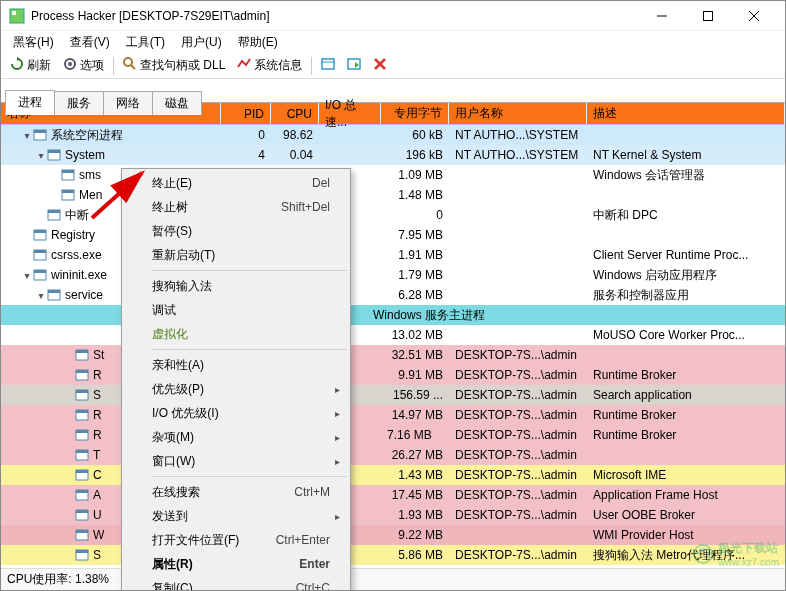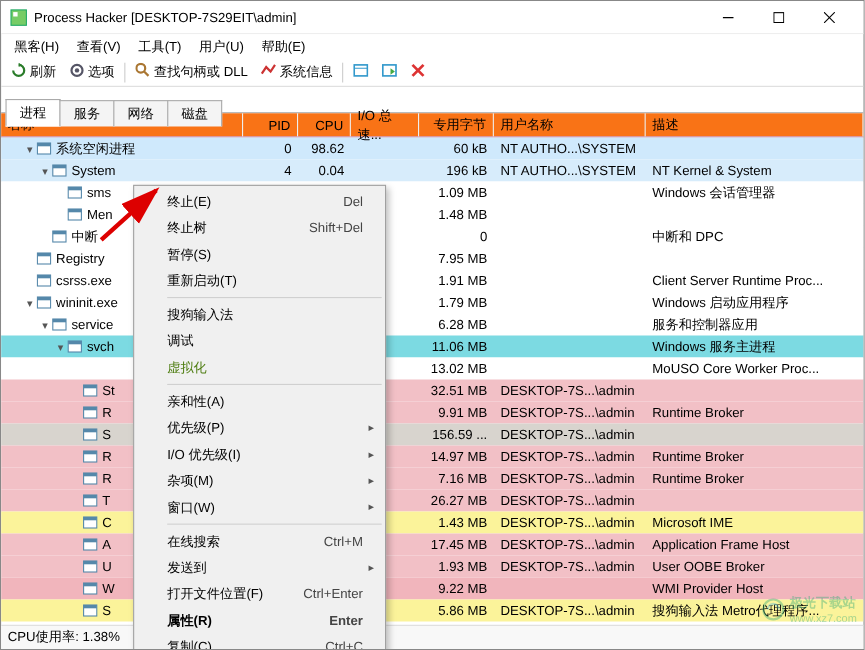--- a/index.html
+++ b/index.html
@@ -259,24 +259,20 @@
             <rect x="1" y="2" width="12" height="3" fill="#58a"></rect>
           </svg></span><span>service</span></div>
       <div class="cell c-pid" style="text-align:right"></div>
       <div class="cell c-cpu" style="text-align:right"></div>
       <div class="cell c-io" style="text-align:right"></div>
       <div class="cell c-priv" style="text-align:right">6.28 MB</div>
       <div class="cell c-user"></div>
       <div class="cell c-desc">服务和控制器应用</div>
     </div>
     <div class="row bg-teal">
-      <div class="cell c-name" style="padding-left:48px"><span class="tree-toggle">▾</span><span class="proc-icon"><svg width="14" height="14" viewBox="0 0 14 14">
-            <rect x="1" y="2" width="12" height="10" fill="#fff" stroke="#58a"></rect>
-            <rect x="1" y="2" width="12" height="3" fill="#58a"></rect>
-          </svg></span><span>svch</span></div>
       <div class="cell c-pid" style="text-align:right"></div>
       <div class="cell c-cpu" style="text-align:right"></div>
       <div class="cell c-io" style="text-align:right"></div>
       <div class="cell c-priv" style="text-align:right">11.06 MB</div>
       <div class="cell c-user"></div>
       <div class="cell c-desc">Windows 服务主进程</div>
     </div>
     <div class="row bg-white">
       <div class="cell c-name" style="padding-left:62px"><span class="tree-toggle"></span><span></span></div>
       <div class="cell c-pid" style="text-align:right"></div>
@@ -313,20 +309,21 @@
     <div class="row bg-gray">
       <div class="cell c-name" style="padding-left:62px"><span class="tree-toggle"></span><span class="proc-icon"><svg width="14" height="14" viewBox="0 0 14 14">
             <rect x="1" y="2" width="12" height="10" fill="#fff" stroke="#58a"></rect>
             <rect x="1" y="2" width="12" height="3" fill="#58a"></rect>
           </svg></span><span>S</span></div>
       <div class="cell c-pid" style="text-align:right"></div>
       <div class="cell c-cpu" style="text-align:right"></div>
       <div class="cell c-io" style="text-align:right"></div>
       <div class="cell c-priv" style="text-align:right">156.59 ...</div>
       <div class="cell c-user">DESKTOP-7S...\admin</div>
+      <div class="cell c-desc">Search application</div>
     </div>
     <div class="row bg-pink">
       <div class="cell c-name" style="padding-left:62px"><span class="tree-toggle"></span><span class="proc-icon"><svg width="14" height="14" viewBox="0 0 14 14">
             <rect x="1" y="2" width="12" height="10" fill="#fff" stroke="#58a"></rect>
             <rect x="1" y="2" width="12" height="3" fill="#58a"></rect>
           </svg></span><span>R</span></div>
       <div class="cell c-pid" style="text-align:right"></div>
       <div class="cell c-cpu" style="text-align:right"></div>
       <div class="cell c-io" style="text-align:right"></div>
       <div class="cell c-priv" style="text-align:right">14.97 MB</div>
@@ -334,21 +331,21 @@
       <div class="cell c-desc">Runtime Broker</div>
     </div>
     <div class="row bg-pink">
       <div class="cell c-name" style="padding-left:62px"><span class="tree-toggle"></span><span class="proc-icon"><svg width="14" height="14" viewBox="0 0 14 14">
             <rect x="1" y="2" width="12" height="10" fill="#fff" stroke="#58a"></rect>
             <rect x="1" y="2" width="12" height="3" fill="#58a"></rect>
           </svg></span><span>R</span></div>
       <div class="cell c-pid" style="text-align:right"></div>
       <div class="cell c-cpu" style="text-align:right"></div>
       <div class="cell c-io" style="text-align:right"></div>
-      <div class="cell c-priv" style="text-align:right">7.16 MB</div>
+      <div class="cell c-priv" style="">7.16 MB</div>
       <div class="cell c-user">DESKTOP-7S...\admin</div>
       <div class="cell c-desc">Runtime Broker</div>
     </div>
     <div class="row bg-pink">
       <div class="cell c-name" style="padding-left:62px"><span class="tree-toggle"></span><span class="proc-icon"><svg width="14" height="14" viewBox="0 0 14 14">
             <rect x="1" y="2" width="12" height="10" fill="#fff" stroke="#58a"></rect>
             <rect x="1" y="2" width="12" height="3" fill="#58a"></rect>
           </svg></span><span>T</span></div>
       <div class="cell c-pid" style="text-align:right"></div>
       <div class="cell c-cpu" style="text-align:right"></div>

